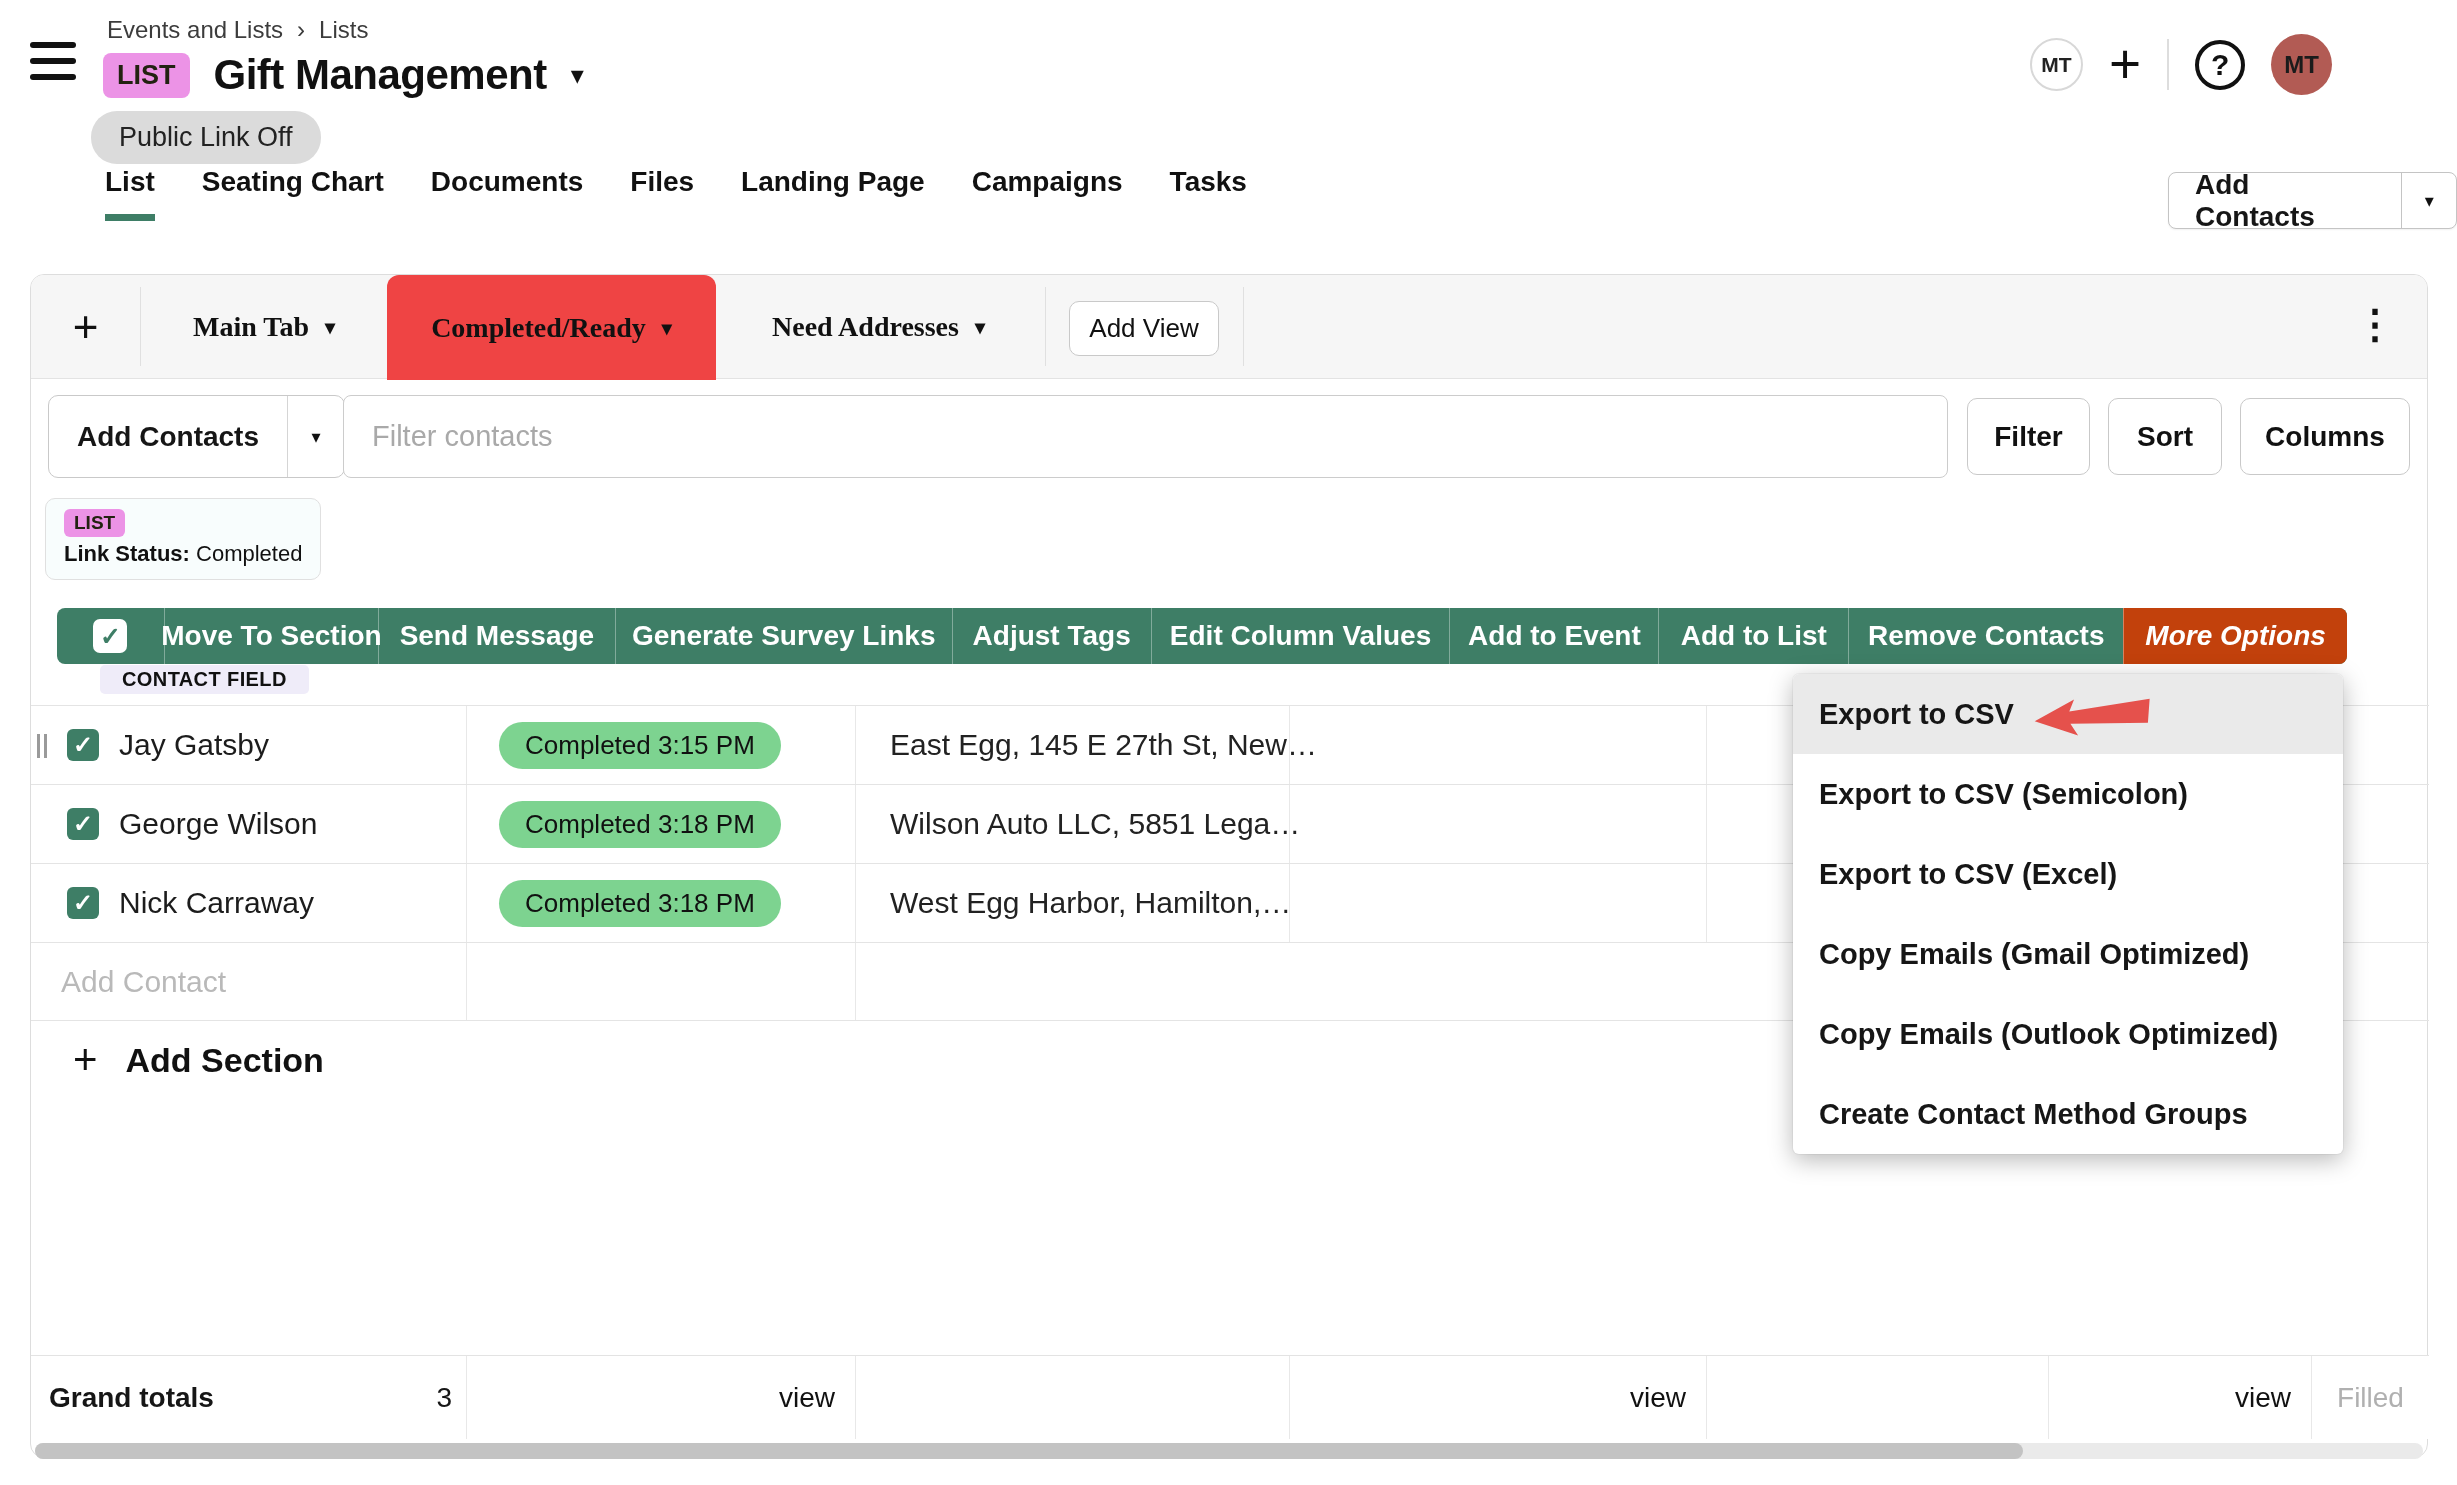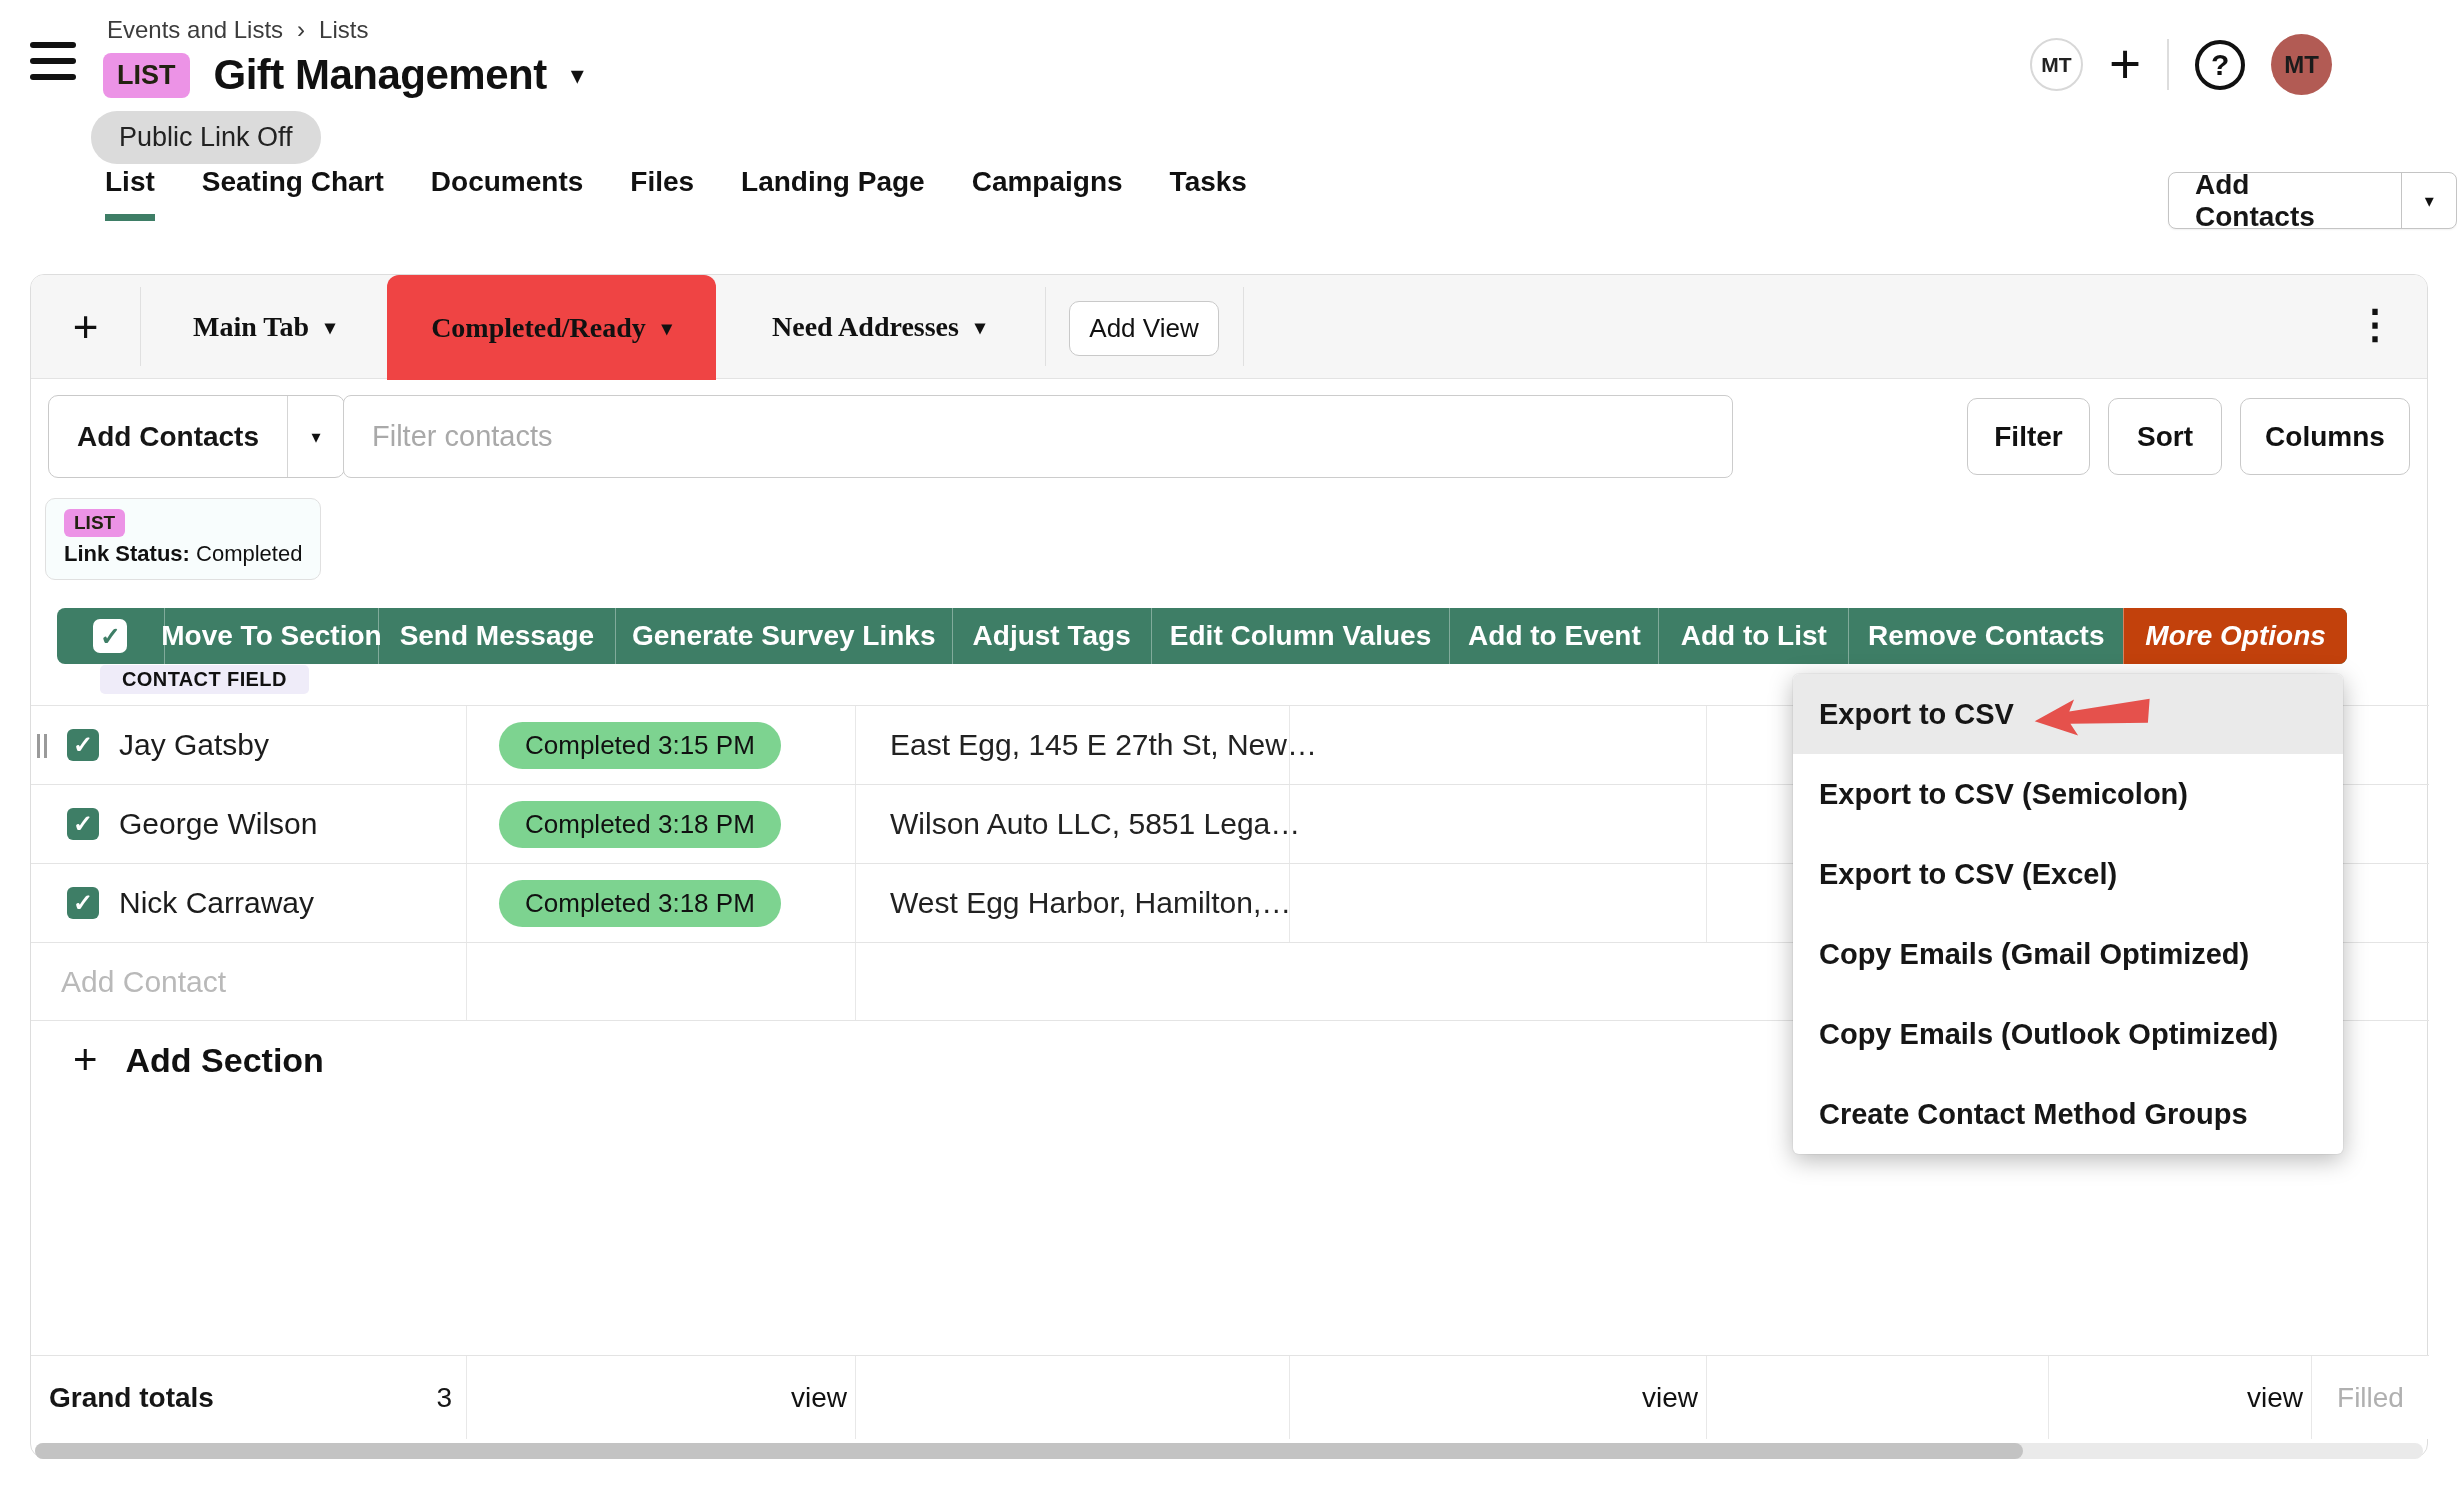--- a/index.html
+++ b/index.html
@@ -38,21 +38,21 @@
   .strip .sdiv { position:absolute; top:12px; bottom:12px; width:1px; background:#e0e0e0; }
   .plus-tab { position:absolute; left:0; top:0; width:109px; height:104px; display:flex; align-items:center; justify-content:center; font-size:44px; font-weight:300; color:#111; cursor:pointer; }
   .vtab { position:absolute; top:0; height:104px; display:flex; align-items:center; justify-content:center; gap:16px; font-size:28px; font-weight:700; color:#111; cursor:pointer;font-family:Liberation Serif, serif; }
   .vtab.active { background:#ef4444; height:105px; border-radius:12px 12px 0 0; z-index:2; }
   .add-view { position:absolute; left:1038px; top:26px; width:150px; height:55px; background:#fff; border:1px solid #c9c9c9; border-radius:10px; display:flex; align-items:center; justify-content:center; font-size:26px; color:#111; cursor:pointer; }
   .kebab { position:absolute; right:32px; top:26px; font-size:40px; font-weight:700; color:#111; cursor:pointer; }
 
   .add-split { position:absolute; left:17px; top:120px; height:83px; display:flex; border:1px solid #c9c9c9; border-radius:10px; background:#fff; cursor:pointer; }
   .add-split .lbl { padding:0 28px; display:flex; align-items:center; font-size:28px; font-weight:700; }
   .add-split .car { width:57px; border-left:1px solid #d5d5d5; display:flex; align-items:center; justify-content:center; }
-  .filter-input { position:absolute; left:312px; top:120px; width:1390px; height:83px; border:1px solid #ccc; border-radius:8px; font-size:29px; padding:0 28px; color:#333; font-family:"Liberation Sans",sans-serif; background:#fff; }
+  .filter-input { position:absolute; left:312px; top:120px; width:1605px; height:83px; border:1px solid #ccc; border-radius:8px; font-size:29px; padding:0 28px; color:#333; font-family:"Liberation Sans",sans-serif; background:#fff; }
   .filter-input::placeholder { color:#a9a9a9; }
   .tb-btn { position:absolute; top:123px; height:77px; background:#fff; border:1px solid #c9c9c9; border-radius:10px; display:flex; align-items:center; justify-content:center; font-size:28px; font-weight:700; color:#111; cursor:pointer; }
   .btn-filter { left:1936px; width:123px; }
   .btn-sort { left:2077px; width:114px; }
   .btn-columns { left:2209px; width:170px; }
 
   .chip { position:absolute; left:14px; top:223px; padding:10px 18px 12px; background:#f8fdfd; border:1px solid #e0e0e0; border-radius:10px; }
   .chip .badge { display:inline-block; background:#ec93e6; color:#221; font-weight:700; font-size:19px; padding:3px 10px; border-radius:6px; margin-bottom:4px; }
   .chip .line { font-size:22px; color:#111; }
   .chip .line b { font-weight:700; }
@@ -85,21 +85,21 @@
   .add-contact { padding-left:30px; font-size:30px; color:#b9b9b9; cursor:text; }
   .add-section { position:absolute; left:0; top:764px; display:flex; align-items:center; gap:28px; padding-left:42px; cursor:pointer; }
   .add-section .pl { font-size:42px; font-weight:400; color:#111; line-height:1; }
   .add-section .tx { font-size:34px; font-weight:700; color:#111; }
 
   
   .totals { position:absolute; left:0; top:1080px; width:2398px; height:84px; display:grid; grid-template-columns:436px 389px 434px 417px 342px 263px 1fr; border-top:1px solid #e3e3e3; background:#fff; }
   .totals .c { display:flex; align-items:center; border-right:1px solid #e8e8e8; font-size:28px; }
   .totals .c.nob { border-right:none; }
   .gt-label { font-weight:700; padding-left:18px; flex:1; }
-  .r { justify-content:flex-end; padding-right:8px; }
+  .r { justify-content:flex-end; padding-right:20px; }
   .gt-count { padding-right:14px; }
   .view-link { color:#111; cursor:pointer; }
   .filled { color:#b0b0b0; margin:0 auto; }
 
   .hscroll { position:absolute; left:4px; top:1168px; width:2388px; height:16px; background:#eaeaea; border-radius:8px; }
   .hscroll .thumb { width:1988px; height:16px; background:#c3c3c3; border-radius:8px; cursor:grab; }
 
   
   .menu { position:absolute; left:1762px; top:399px; width:550px; background:#fff; border-radius:6px; box-shadow:0 6px 24px rgba(0,0,0,.28), 0 0 0 1px rgba(0,0,0,.04); z-index:20; overflow:hidden; }
   .menu .item { height:80px; display:flex; align-items:center; padding-left:26px; font-size:29px; font-weight:700; color:#161616; cursor:pointer; white-space:nowrap; }

